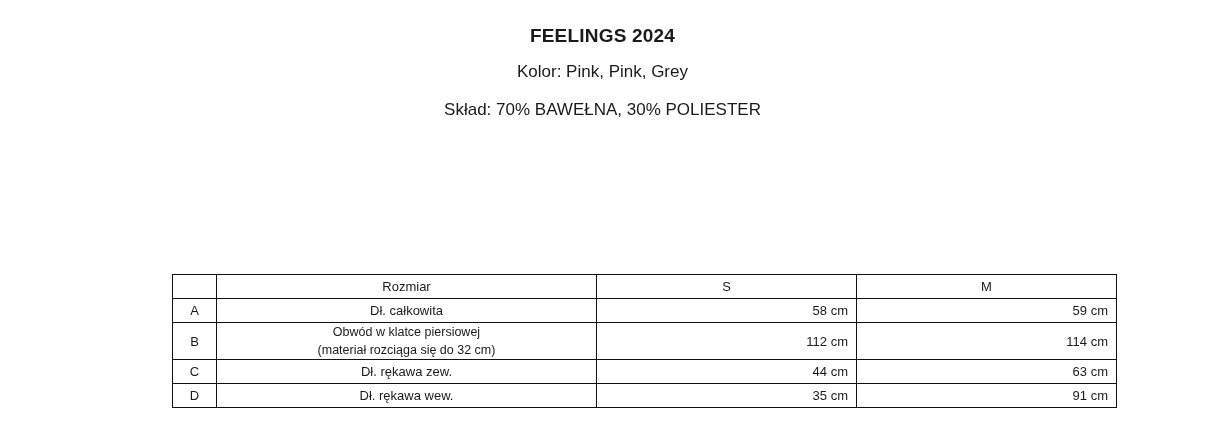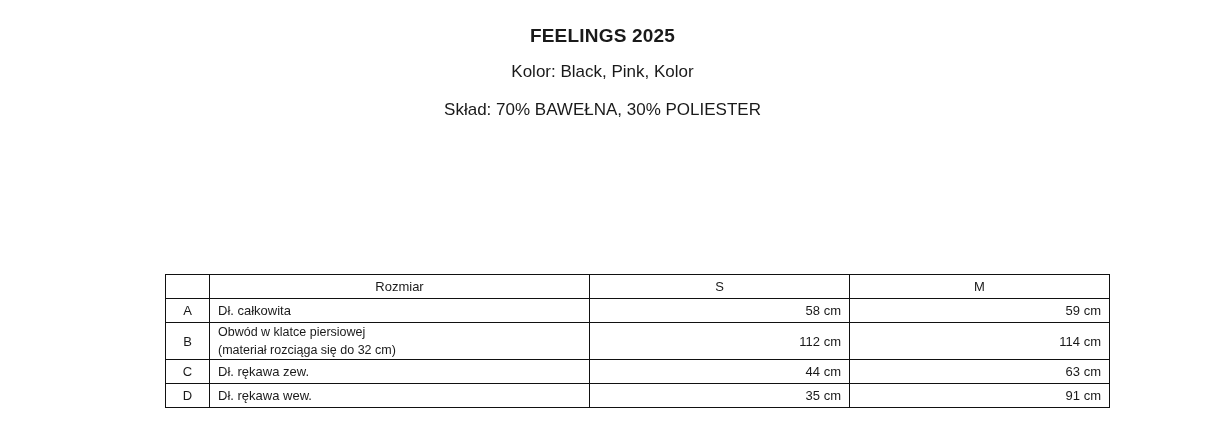--- a/index.html
+++ b/index.html
@@ -48,38 +48,38 @@
     font-weight: normal;
   }
   .composition {
     text-align: center;
     font-size: 17px;
     margin-top: 18px;
     font-weight: normal;
   }
   .table-wrap {
     position: absolute;
-    left: 165px;
+    left: 172px;
     top: 249px;
     width: 877px;
   }
   table.size-table {
     border-collapse: collapse;
     width: 877px;
     table-layout: fixed;
   }
   table.size-table td {
     border: 1px solid #111111;
     font-size: 13px;
     padding: 0 8px;
     vertical-align: middle;
     height: 23px;
   }
   .col-letter { width: 27px; text-align: center; }
-  .col-desc   { width: 363px; text-align: left; }
+  .col-desc   { width: 363px; text-align: center; }
   .col-size   { width: 243px; text-align: right; }
   .head-row td {
     text-align: center;
     font-size: 13px;
     height: 25px;
   }
   .head-row .col-desc { text-align: center; }
   .multiline {
     line-height: 1.45;
     padding-top: 3px;
@@ -89,23 +89,23 @@
   .multiline .l1 { display: block; font-size: 12.5px; }
   .multiline .l2 { display: block; font-size: 12.5px; }
   .tall td { height: 44px; }
 </style>
 </head>
 <body>
 
 <div class="page">
 
 
-  <div class="subtitle">FEELINGS 2025</div>
+  <div class="subtitle">FEELINGS 2024</div>
 
-  <div class="color-line">Kolor: Black, Pink, Kolor</div>
+  <div class="color-line">Kolor: Pink, Pink, Grey</div>
 
   <div class="composition">Skład: 70% BAWEŁNA, 30% POLIESTER</div>
 
   <div class="table-wrap">
     <table class="size-table">
       <tbody>
         <tr class="head-row">
           <td class="col-letter"></td>
           <td class="col-desc">Rozmiar</td>
           <td class="col-size">S</td>

